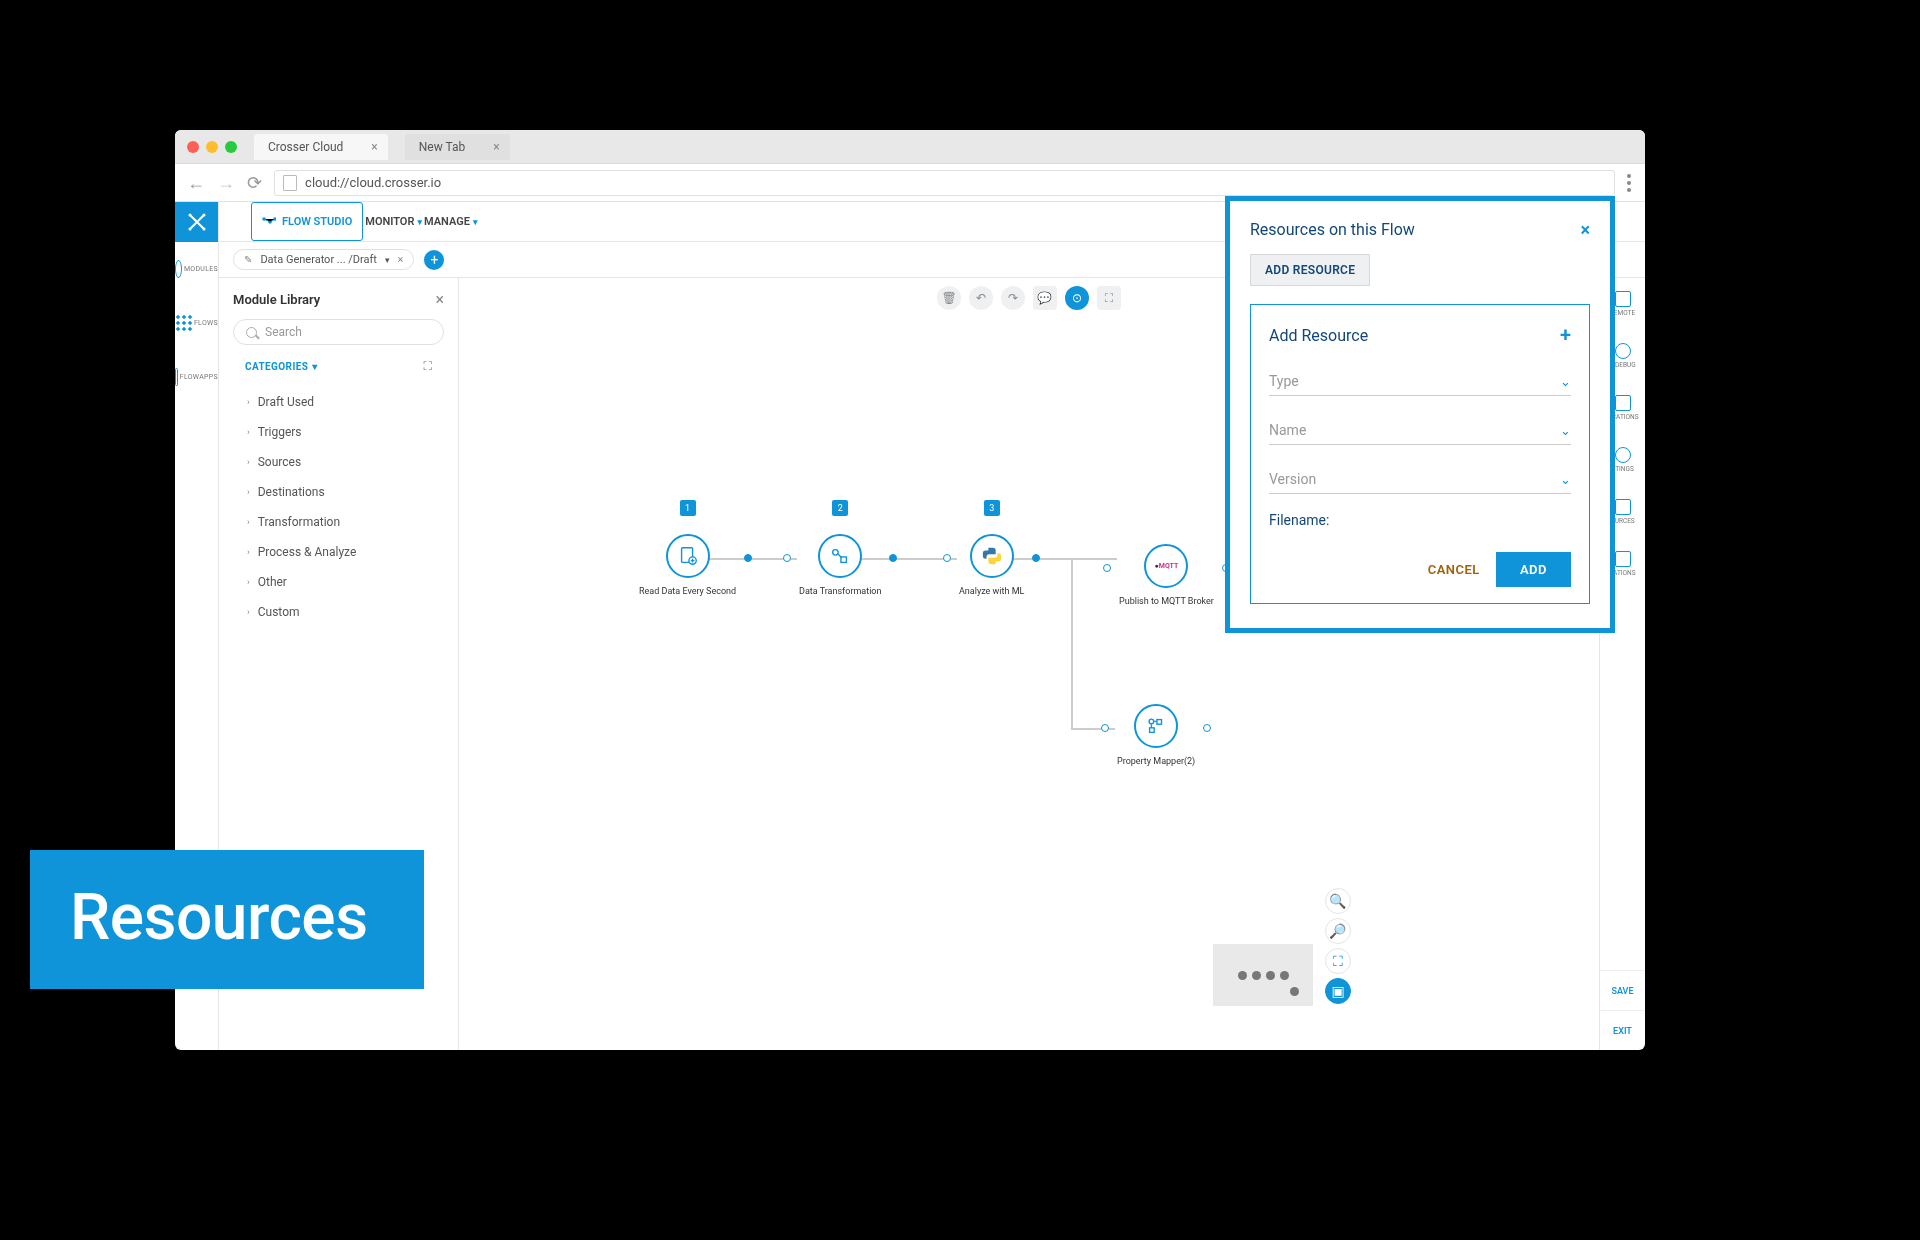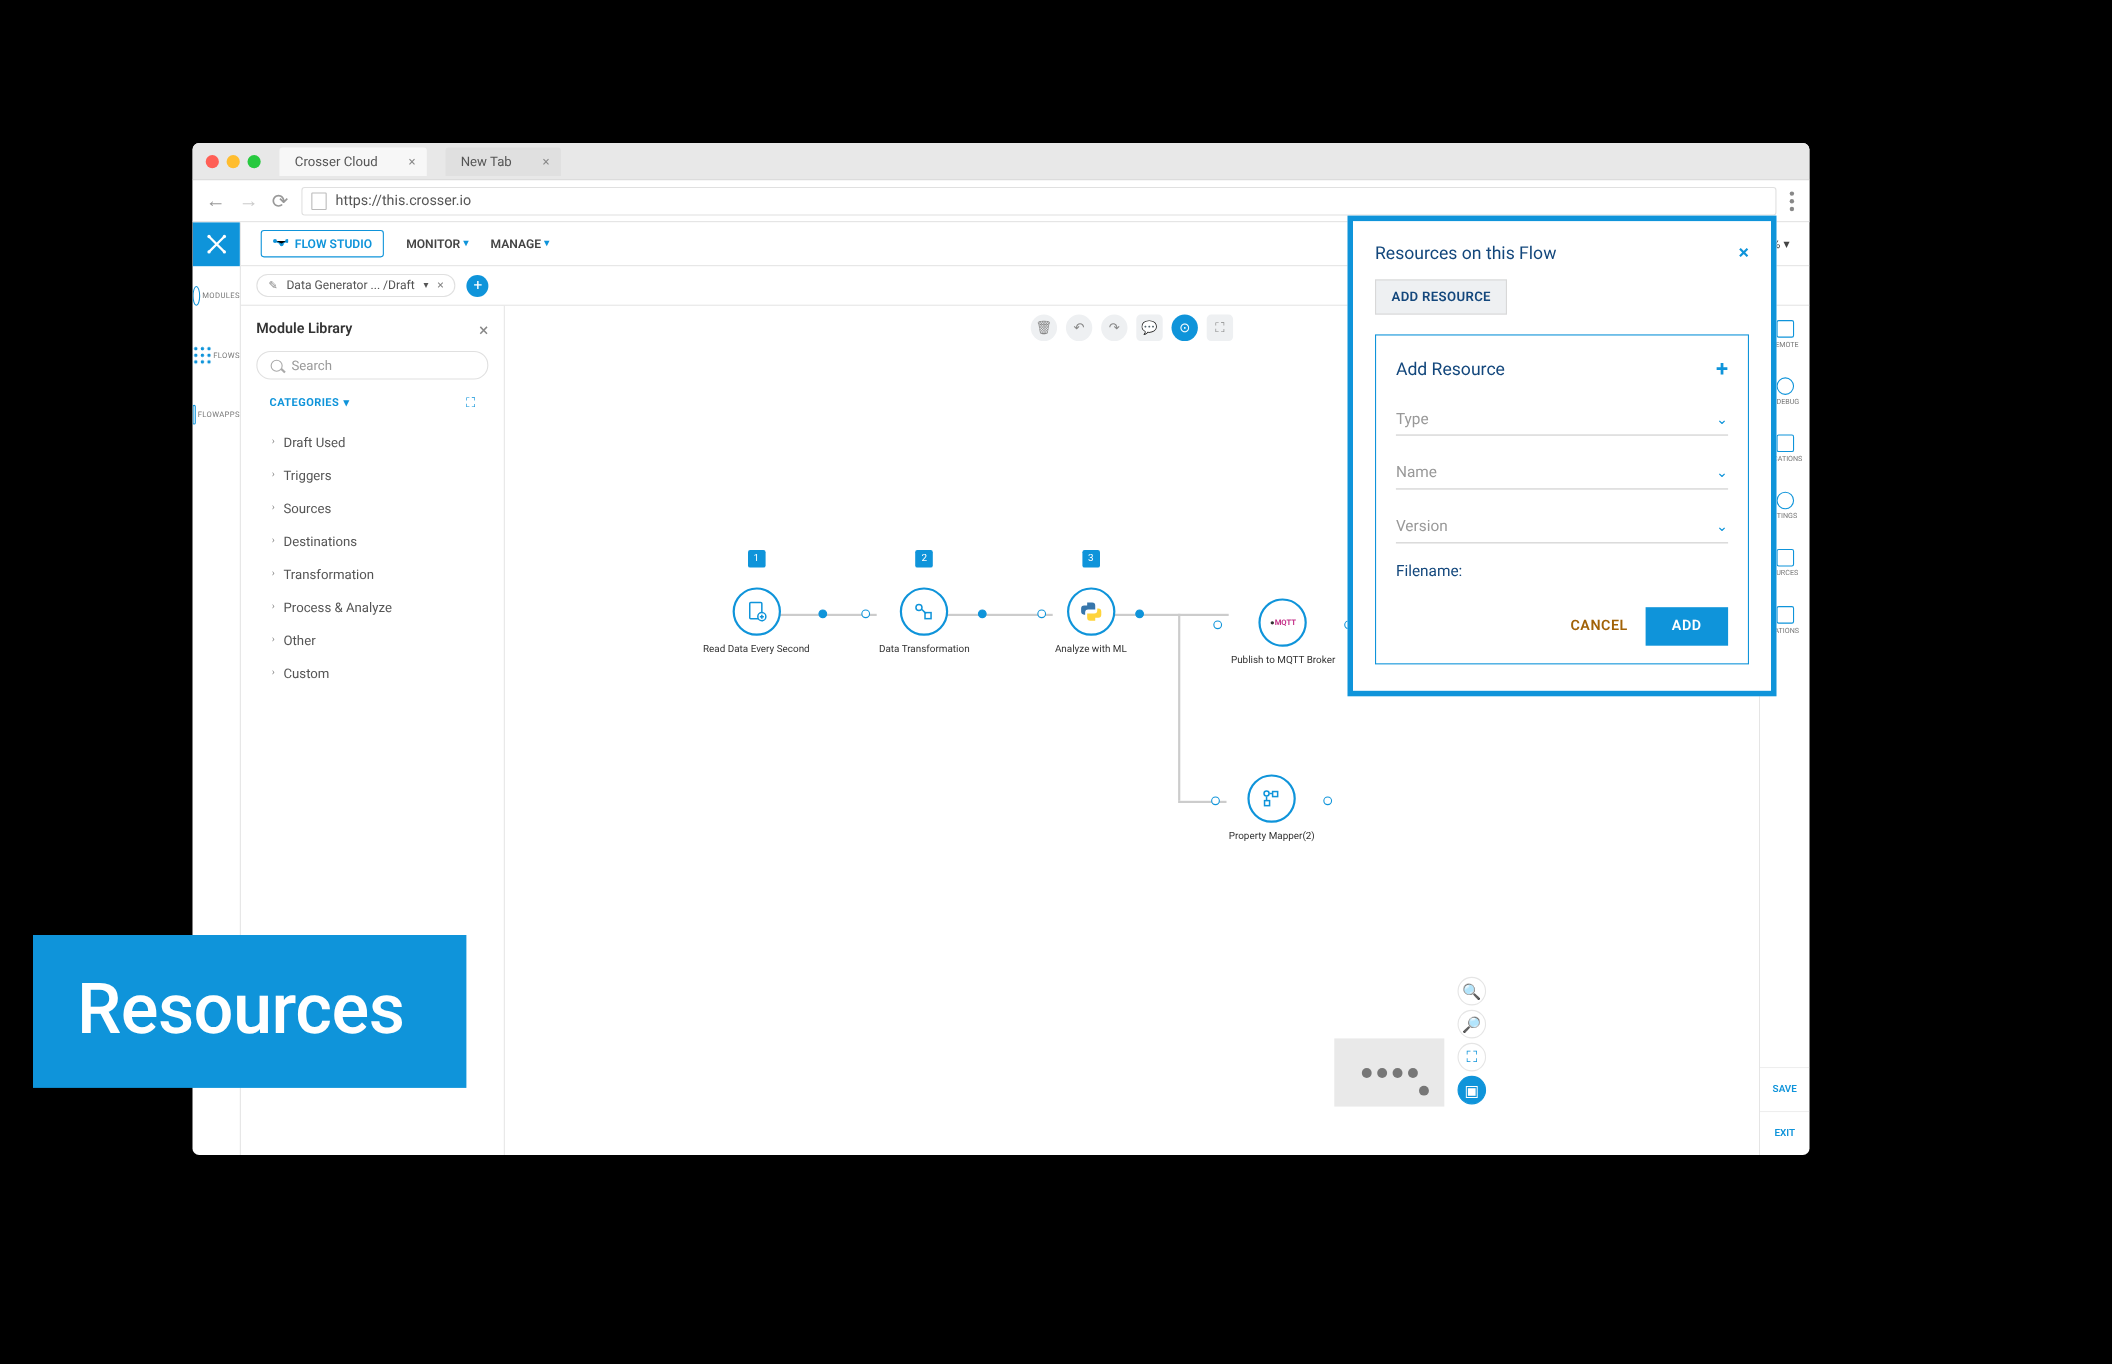--- a/index.html
+++ b/index.html
@@ -38,21 +38,21 @@
 .rail-item { height: 54px; display: flex; flex-direction: row; align-items: center; justify-content: center; gap: 2px; cursor: pointer; }
 .rail-item .ico { width: 18px; height: 18px; border: 1.5px solid #0f94da; border-radius: 50%; }
 .rail-item .lbl { font-size: 7px; color: #777; letter-spacing: .3px; }
 .rail-item .ico.flows { border-radius: 2px; border: none; position: relative; }
 .rail-item .ico.flows::before { content:""; position:absolute; inset:0; background:
   radial-gradient(circle,#0f94da 1.5px,transparent 1.8px) 0 0/6px 6px; }
 .rail-item .ico.apps { border-radius: 2px; }
 
 
 .main { flex: 1; display: flex; flex-direction: column; position: relative; }
-.toolbar { height: 40px; border-bottom: 1px solid #e5e5e5; display: flex; align-items: center; padding: 0 18px; gap: 20px; }
+.toolbar { height: 40px; border-bottom: 1px solid #e5e5e5; display: flex; padding: 0 32px; gap: 2px; }
 .flow-studio-btn { border: 1.5px solid #0f94da; color: #0f94da; font-size: 11px; font-weight: 600; padding: 5px 10px; border-radius: 3px; display: flex; align-items: center; gap: 6px; cursor: pointer; }
 .tb-link { font-size: 11px; font-weight: 600; color: #444; cursor: pointer; display: flex; align-items: center; gap: 3px; }
 .tb-link .chev { color: #0f94da; font-size: 9px; }
 .tb-right { margin-left: auto; font-size: 11px; color: #444; display:flex; align-items:center; gap:3px;}
 
 .tab-row { height: 36px; border-bottom: 1px solid #e5e5e5; display: flex; align-items: center; padding: 0 14px; gap: 10px; }
 .doc-tab { background: #fff; border: 1px solid #e0e0e0; border-radius: 14px; padding: 3px 10px; font-size: 11px; color: #555; display: flex; align-items: center; gap: 8px; cursor: pointer; }
 .doc-tab .pen{color:#888;font-size:10px}
 .doc-tab .x{color:#888;cursor:pointer}
 .add-tab { width: 20px; height: 20px; border-radius: 50%; background: #0f94da; color: #fff; display: flex; align-items: center; justify-content: center; font-size: 14px; cursor: pointer; }
@@ -166,21 +166,21 @@
       <span class="tab-close">×</span>
     </div>
   </div>
 
   <div class="addr-bar">
     <span class="nav-btn">←</span>
     <span class="nav-btn" style="color:#ccc">→</span>
     <span class="nav-btn">⟳</span>
     <div class="addr-field">
       <span class="page-icon"></span>
-      <span>https://this.crosser.io</span>
+      <span>cloud://cloud.crosser.io</span>
     </div>
     <div class="addr-vert">
         <span></span>
         <span></span>
         <span></span>
       </div>
   </div>
 
   <div class="app">
 

